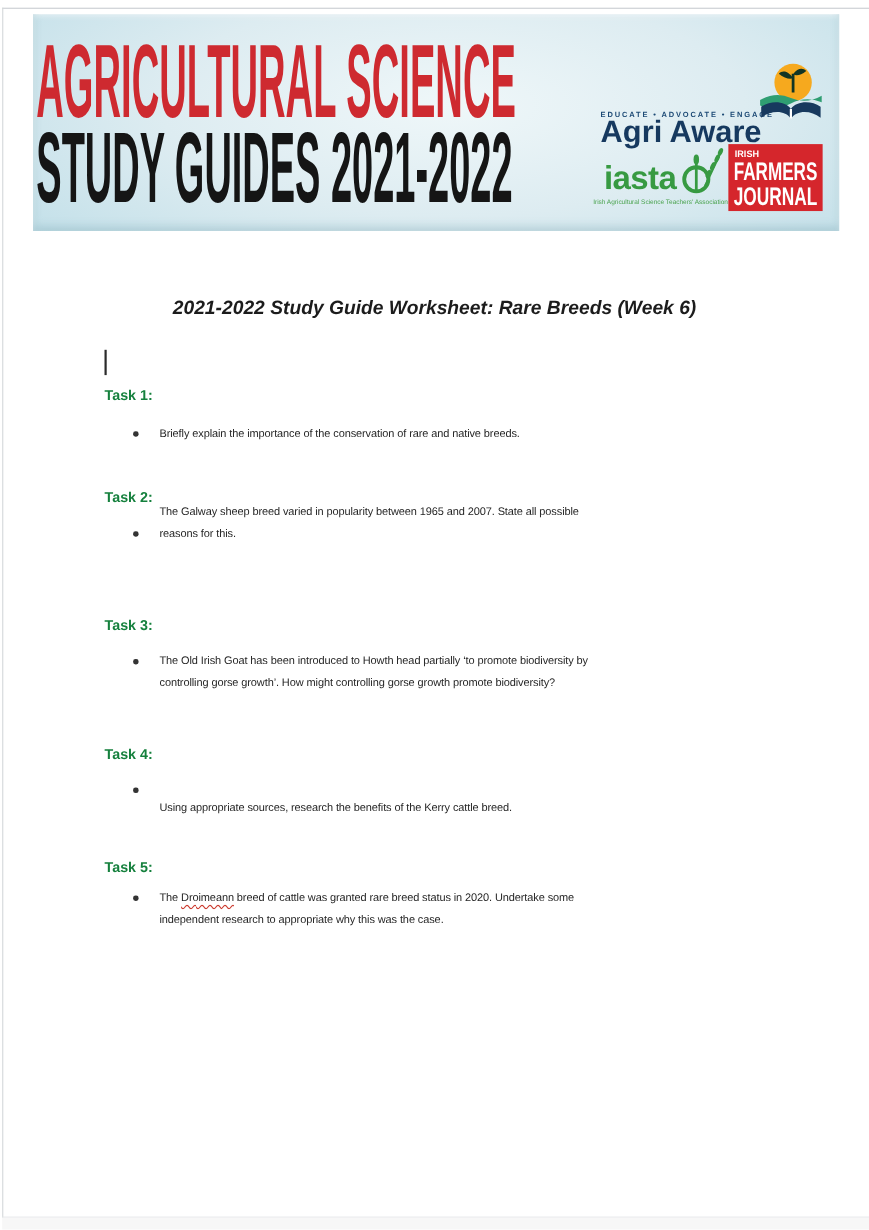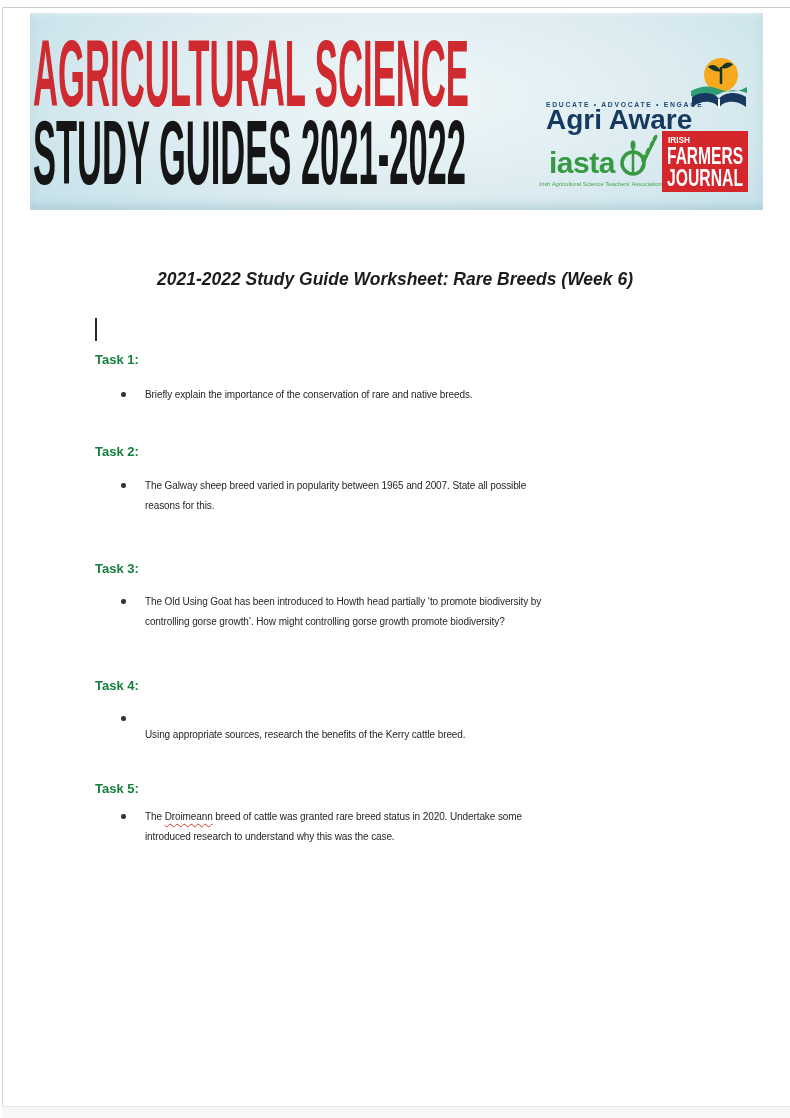--- a/index.html
+++ b/index.html
@@ -79,21 +79,21 @@
   .bullet-text span { white-space:pre; }
   .misspelled {
     text-decoration-line: underline;
     text-decoration-style: wavy;
     text-decoration-color:#cb3a2e;
     text-decoration-thickness:1px;
     text-underline-offset:3px;
   }
 
   .t1-label{top:352px} .t1-bullet{top:385px}
-  .t2-label{top:444px} .t2-bullet{top:476px}
+  .t2-label{top:444px} .t2-bullet{top:456px}
   .t3-label{top:561px} .t3-bullet{top:592px}
   .t4-label{top:678px} .t4-bullet{top:725px}
   .t5-label{top:781px} .t5-bullet{top:807px}
   .d1{top:392px} .d2{top:483px} .d3{top:599px} .d4{top:716px} .d5{top:814px}
 </style>
 </head>
 <body>
 
 <div class="screen">
 
@@ -163,30 +163,30 @@
   <div class="task-label t2-label">Task 2:</div>
   <span class="bullet-dot d2"></span>
   <div class="bullet-text t2-bullet">
     <span>The Galway sheep breed varied in popularity between 1965 and 2007. State all possible</span><br>
     <span>reasons for this.</span>
   </div>
 
   <div class="task-label t3-label">Task 3:</div>
   <span class="bullet-dot d3"></span>
   <div class="bullet-text t3-bullet">
-    <span>The Old Using Goat has been introduced to Howth head partially ‘to promote biodiversity by</span><br>
+    <span>The Old Irish Goat has been introduced to Howth head partially ‘to promote biodiversity by</span><br>
     <span>controlling gorse growth’. How might controlling gorse growth promote biodiversity?</span>
   </div>
 
   <div class="task-label t4-label">Task 4:</div>
   <span class="bullet-dot d4"></span>
   <div class="bullet-text t4-bullet">
     <span>Using appropriate sources, research the benefits of the Kerry cattle breed.</span>
   </div>
 
   <div class="task-label t5-label">Task 5:</div>
   <span class="bullet-dot d5"></span>
   <div class="bullet-text t5-bullet">
     <span>The </span><span class="misspelled">Droimeann</span><span> breed of cattle was granted rare breed status in 2020. Undertake some</span><br>
-    <span>introduced research to understand why this was the case.</span>
+    <span>independent research to appropriate why this was the case.</span>
   </div>
 
 </div>
 
 </body></html>

